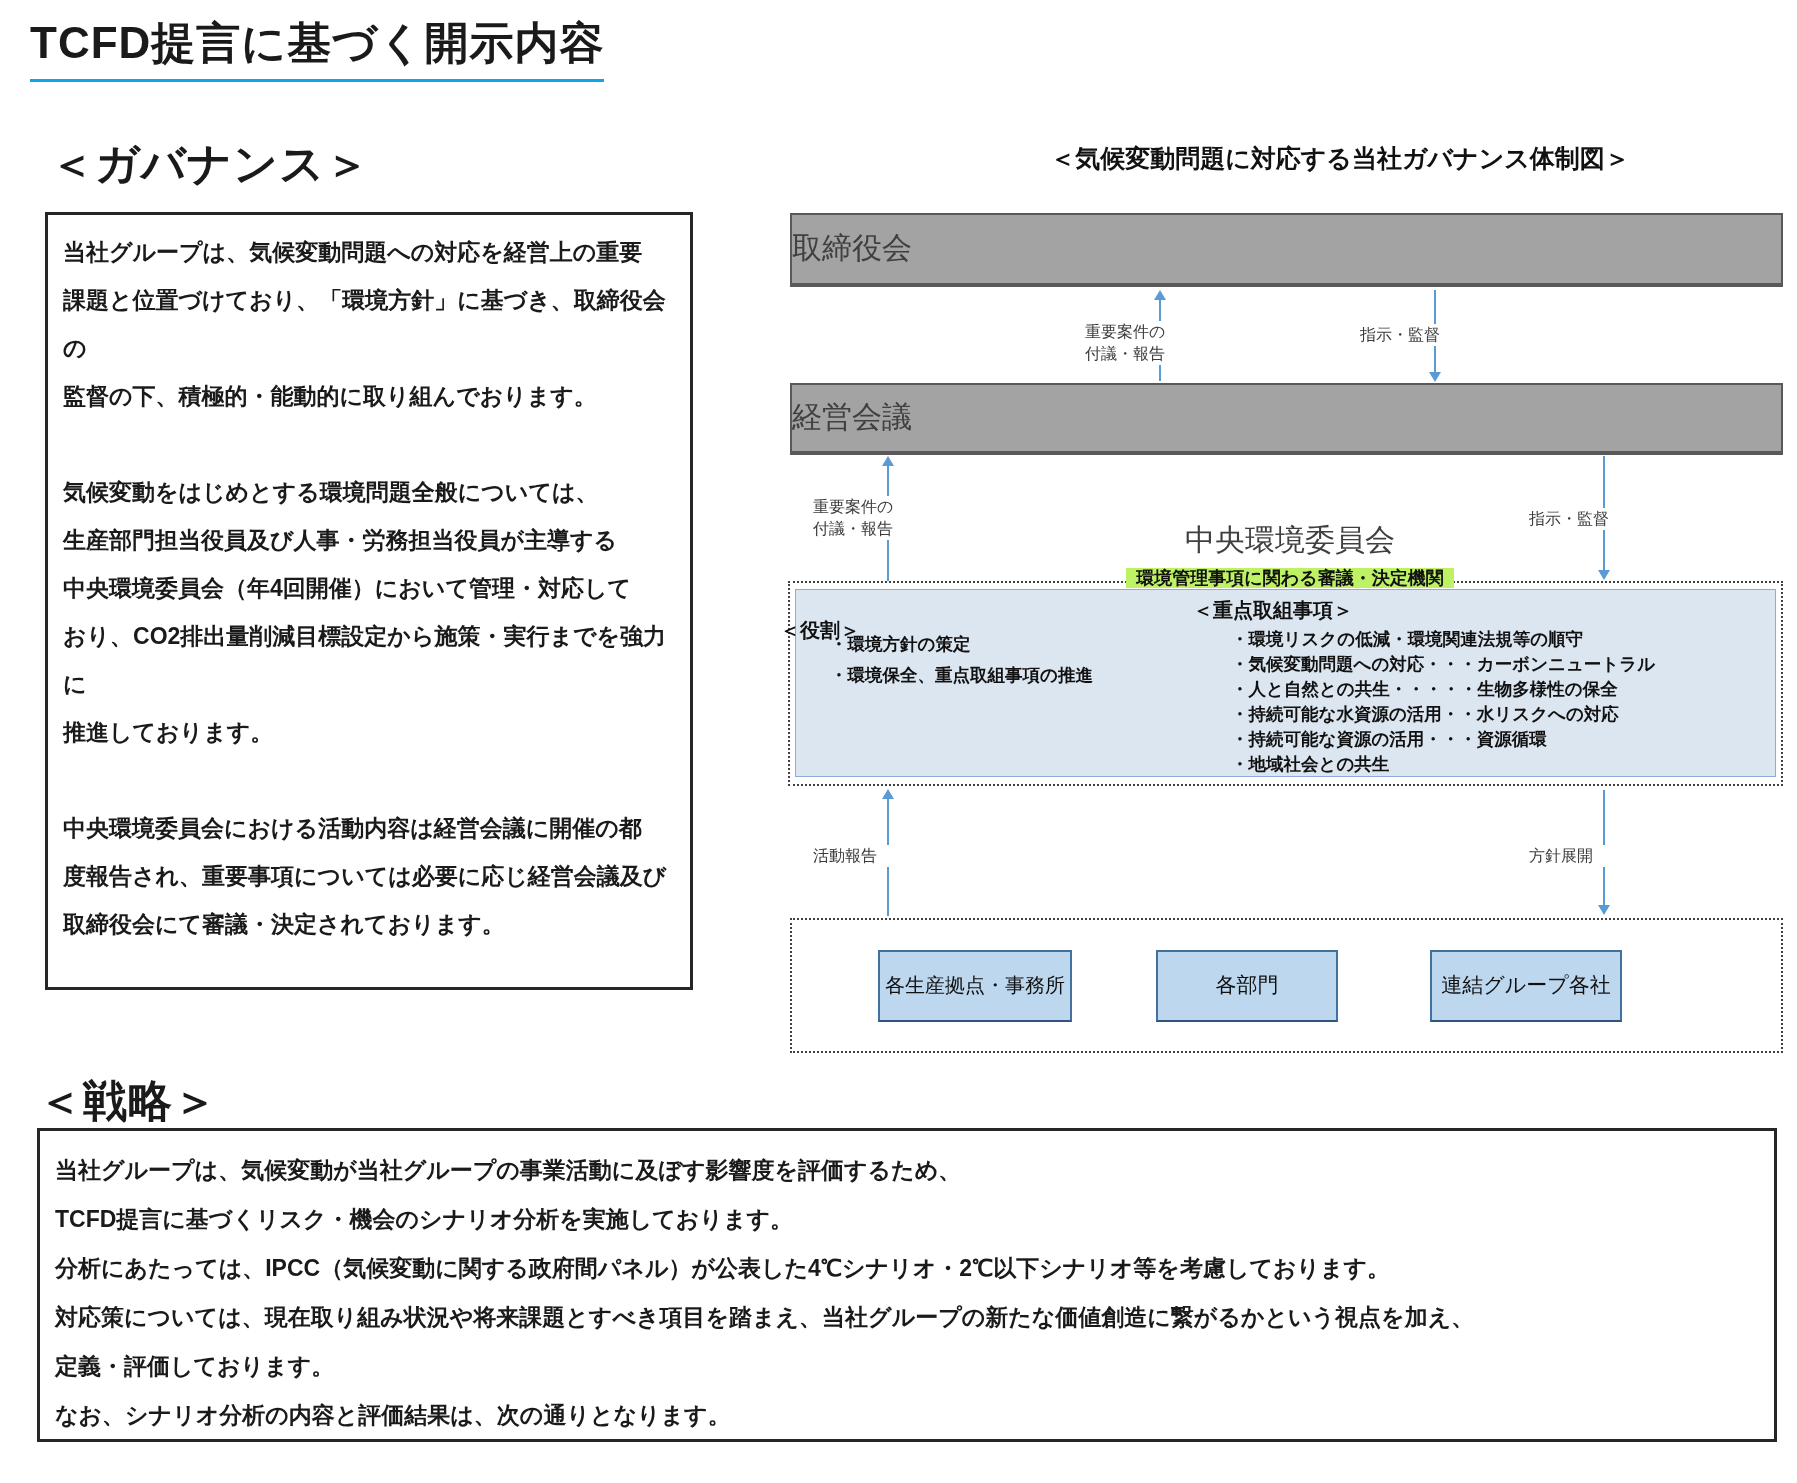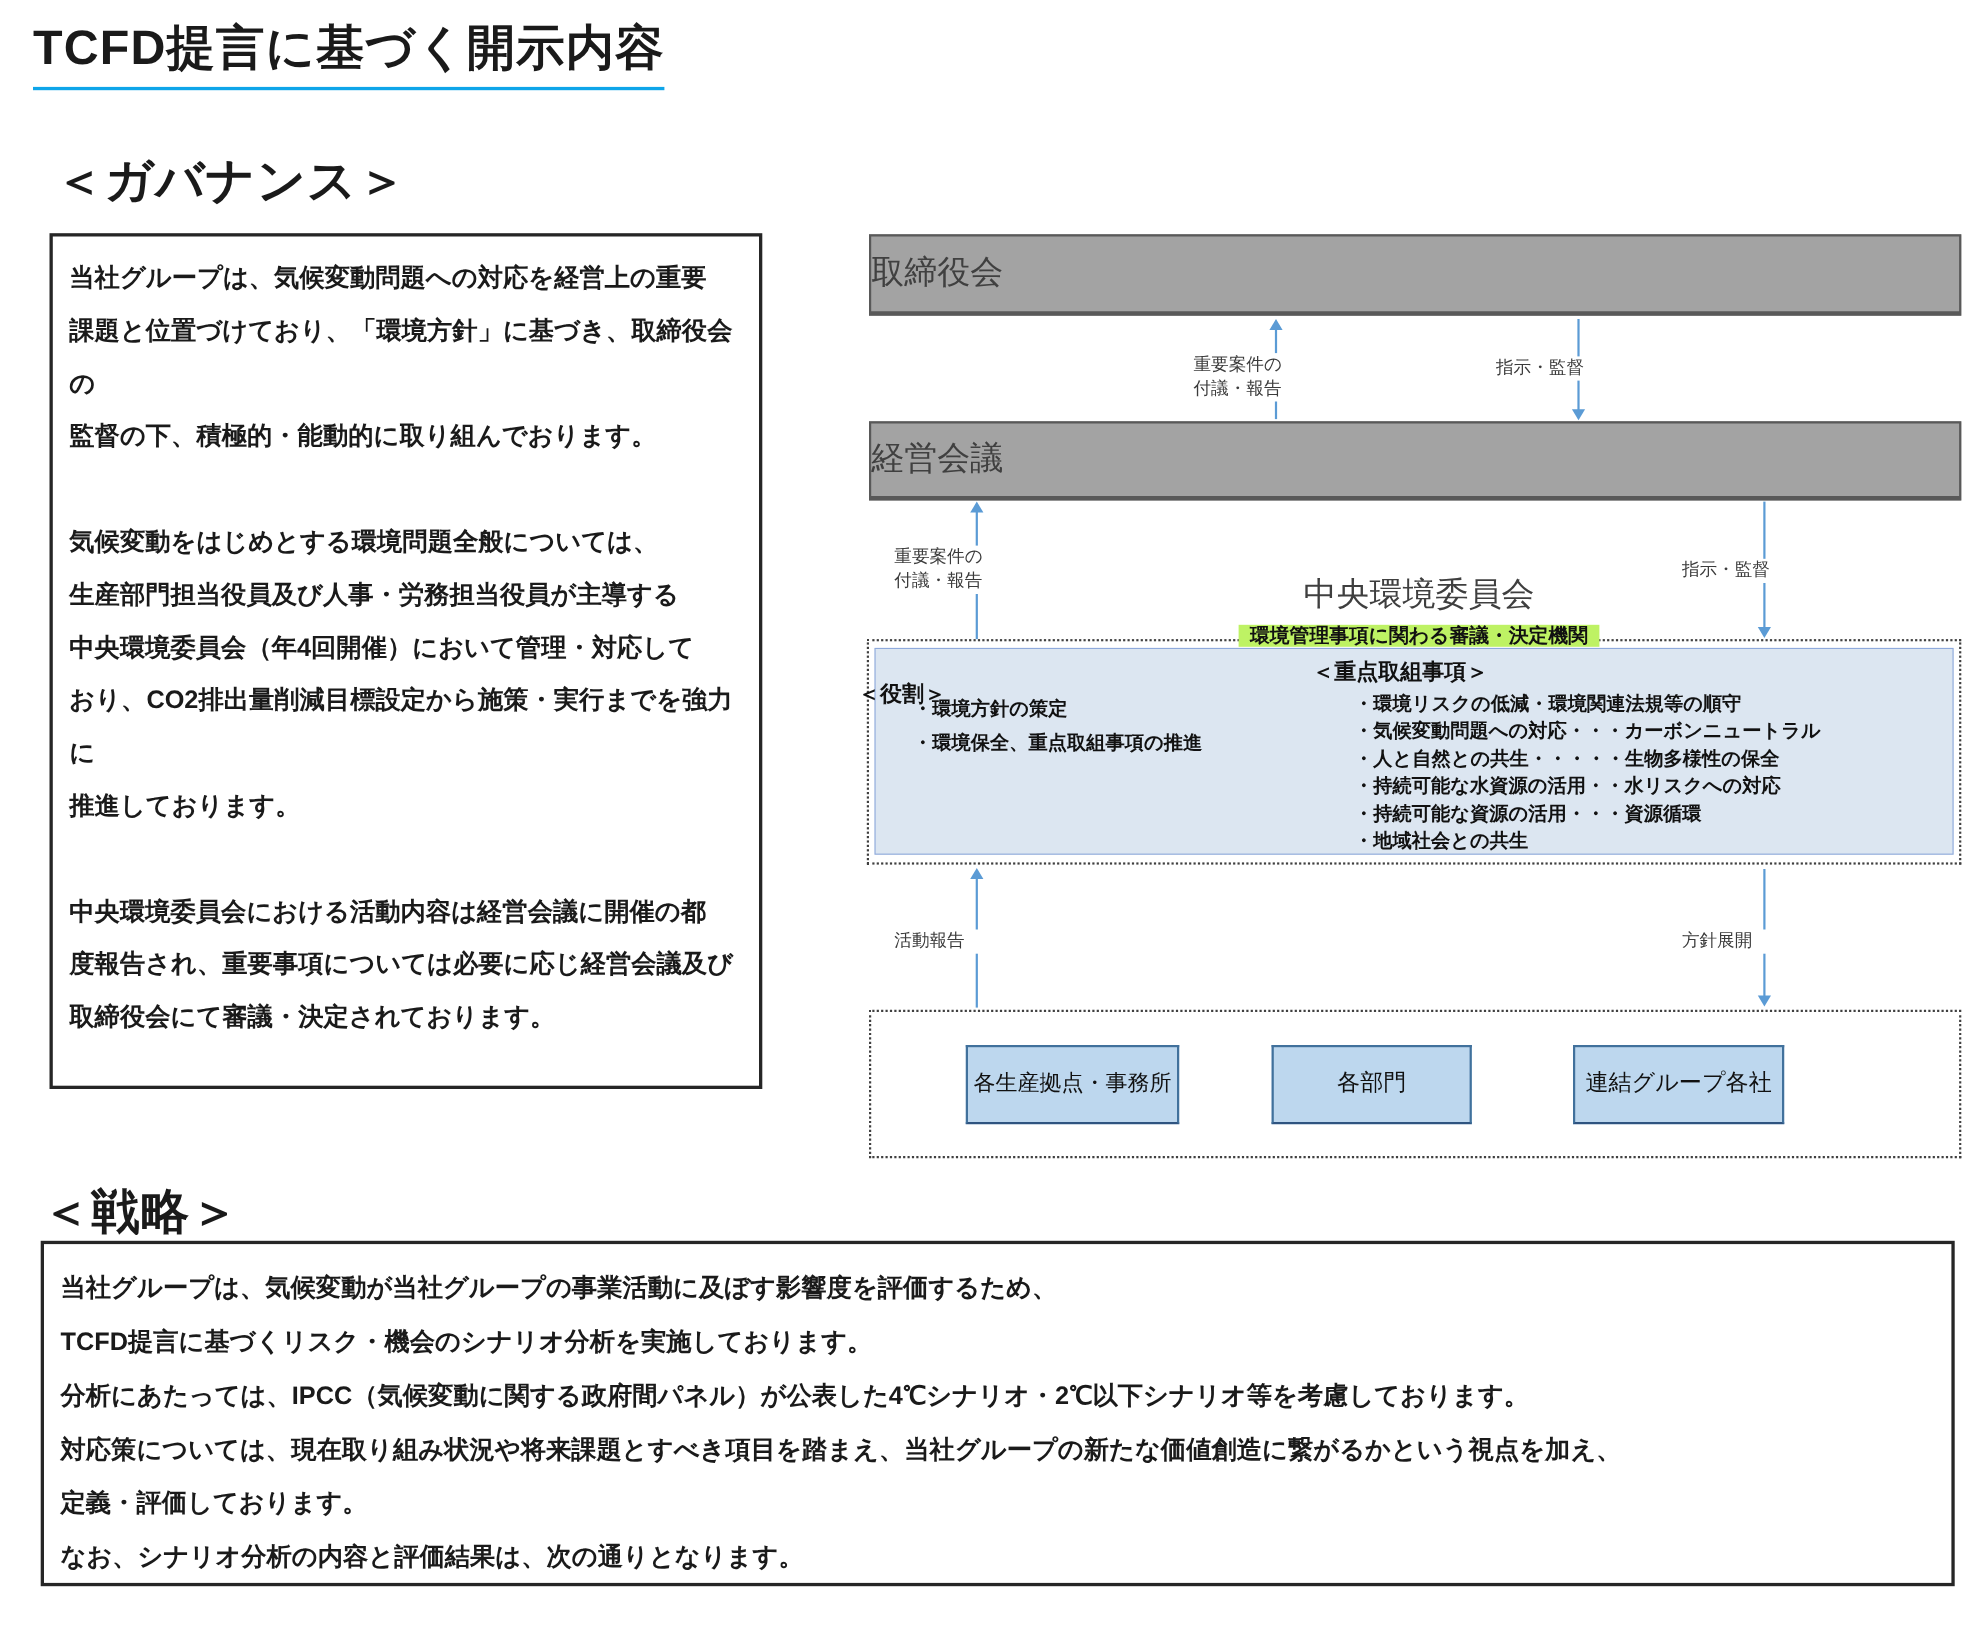--- a/index.html
+++ b/index.html
@@ -100,20 +100,21 @@
 </style>
 </head>
 <body>
 
 <div class="page">
 
   <div class="abs page-title">TCFD提言に基づく開示内容</div>
 
   <div class="abs section-heading" style="left:50px; top:135px;">＜ガバナンス＞</div>
 
+  <div class="abs diagram-title">＜気候変動問題に対応する当社ガバナンス体制図＞</div>
 
   <div class="abs gov-box"></div>
   <div class="abs gov-body ml">当社グループは、気候変動問題への対応を経営上の重要
 課題と位置づけており、「環境方針」に基づき、取締役会の
 監督の下、積極的・能動的に取り組んでおります。
 
 気候変動をはじめとする環境問題全般については、
 生産部門担当役員及び人事・労務担当役員が主導する
 中央環境委員会（年4回開催）において管理・対応して
 おり、CO2排出量削減目標設定から施策・実行までを強力に

